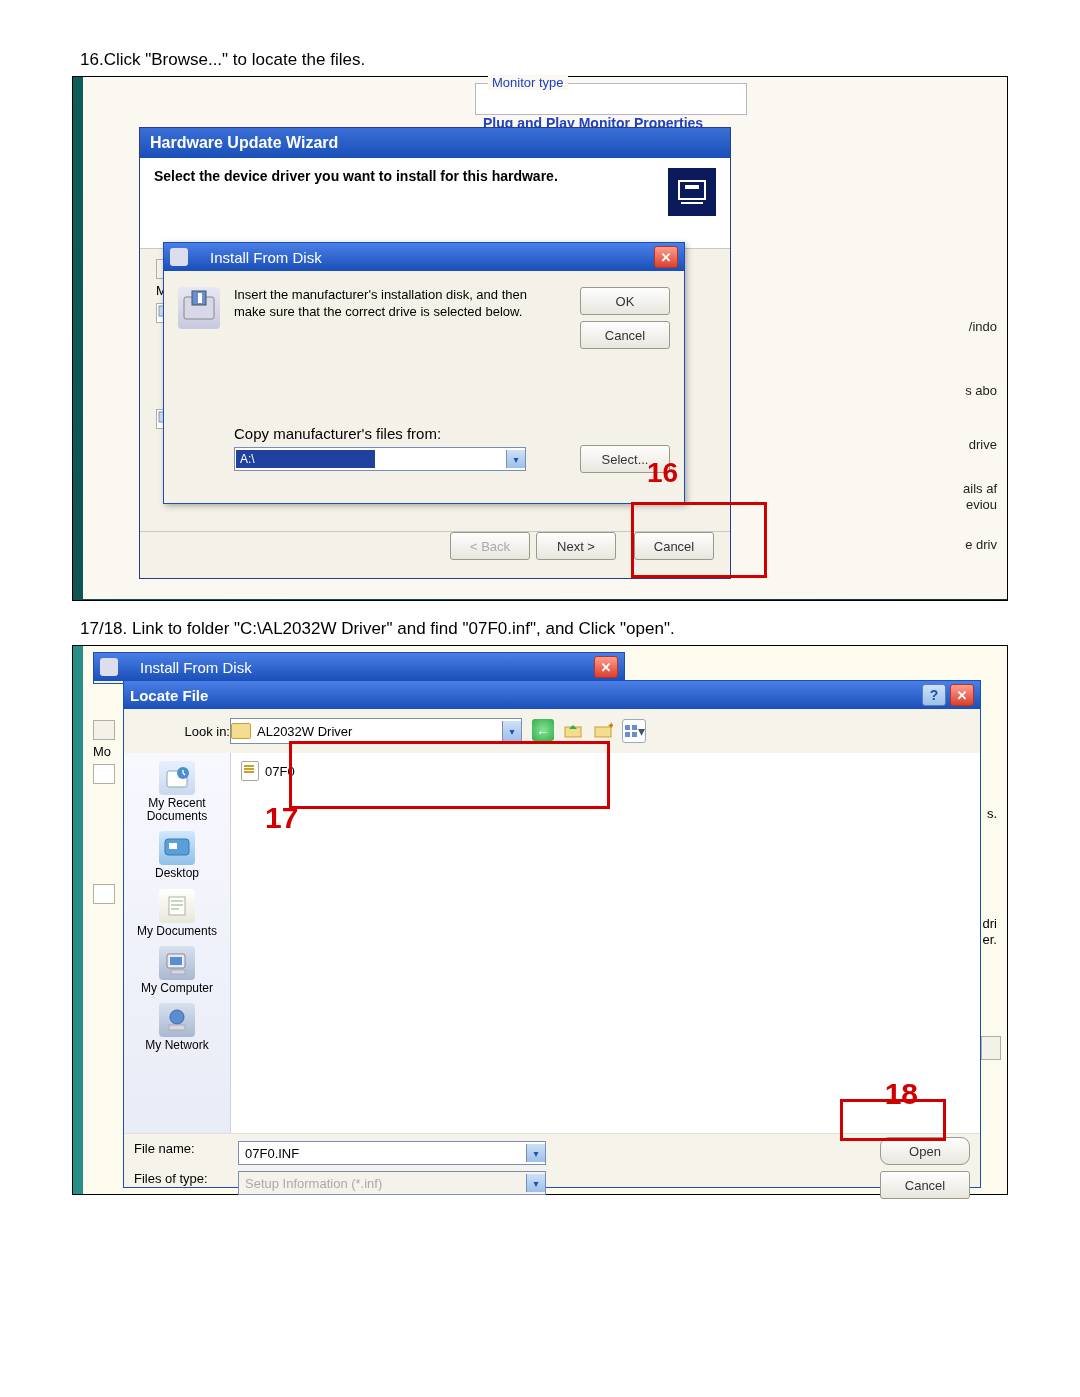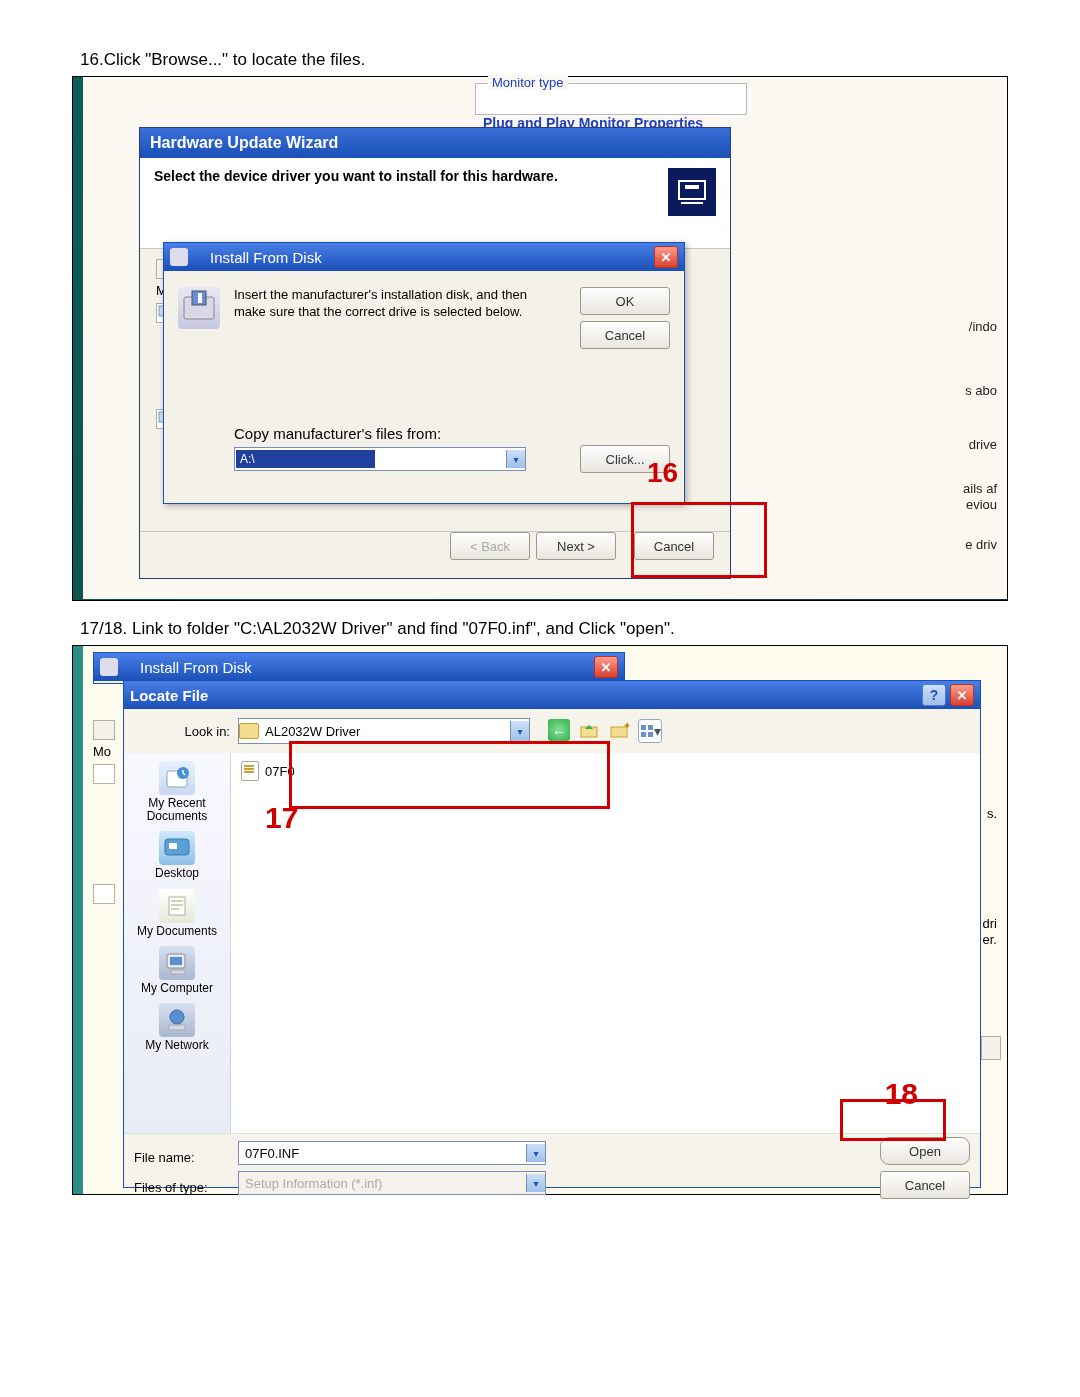--- a/index.html
+++ b/index.html
@@ -45,21 +45,21 @@
   .shot2{height:550px;background:#2a8e88;}
   .shot2 .bgwin{position:absolute;left:10px;top:0;right:0;bottom:0;background:#fdfaee;}
   .shot2 .ifd2{position:absolute;left:20px;top:6px;width:530px;height:30px;background:#f4f2e8;border:1px solid #1a4fb8;}
   .shot2 .ifd2 .ifd-titlebar{height:28px;}
   .shot2 .ifd2 .ifd-titlebar .closebox{margin-left:auto;}
   .locate{position:absolute;left:50px;top:34px;right:26px;height:506px;background:#f6f4ea;border:1px solid #1a4fb8;}
   .loc-titlebar{background:linear-gradient(#4a7fe8,#1a4fb8);height:28px;display:flex;align-items:center;justify-content:space-between;padding:0 6px;}
   .loc-title{color:#fff;font-weight:bold;font-size:15px;}
   .loc-tbbtns{display:flex;gap:4px;}
   .helpbox{width:22px;height:20px;background:linear-gradient(#cde0f8,#9ec0e8);border:1px solid #5a7db8;border-radius:3px;color:#1a4fb8;display:flex;align-items:center;justify-content:center;font-size:14px;font-weight:bold;}
-  .loc-toolbar{height:36px;display:flex;align-items:center;padding:4px 10px;gap:8px;}
+  .loc-toolbar{height:36px;display:flex;align-items:center;padding:4px 10px;}
   .lookin-lbl{font-size:13px;width:96px;text-align:right;}
   .lookin-combo{width:290px;height:24px;border:1px solid #7a8db8;background:#fff;display:flex;align-items:center;gap:6px;font-size:13px;}
   .lookin-combo .fld{width:18px;height:14px;background:#f5dd90;border:1px solid #caa030;border-radius:2px;}
   .lookin-combo .dd{margin-left:auto;width:18px;height:20px;background:linear-gradient(#cde0f8,#9ec0e8);border-left:1px solid #7a8db8;display:flex;align-items:center;justify-content:center;color:#2050b0;font-size:10px;}
   .tb-icons{display:flex;gap:8px;margin-left:10px;}
   .tbico{width:22px;height:22px;border-radius:3px;display:flex;align-items:center;justify-content:center;font-size:14px;}
   .tbico.back{background:radial-gradient(#8ae098,#2eb04a);color:#fff;}
   .tbico.up{color:#caa030;}
   .tbico.newf{color:#caa030;}
   .tbico.views{background:#fff;border:1px solid #9ab;color:#456;}
@@ -73,21 +73,21 @@
   .pico.comp{background:linear-gradient(#d8e0ee,#a8b8d0);}
   .pico.net{background:linear-gradient(#d8e0ee,#a8b8d0);}
   .filelist{flex:1;background:#fff;padding:8px 10px;font-size:13px;position:relative;}
   .filelist .fitem{display:flex;align-items:center;gap:6px;}
   .fitem .inf{width:16px;height:18px;background:#fff;border:1px solid #a8a898;border-radius:2px;position:relative;}
   .fitem .inf::after{content:"";position:absolute;left:2px;top:3px;width:10px;height:2px;background:#caa030;box-shadow:0 3px 0 #caa030,0 6px 0 #caa030;}
   .call17{position:absolute;left:34px;top:48px;color:#d00000;font-weight:bold;font-size:30px;}
   .redbox17{position:absolute;left:165px;top:60px;width:315px;height:62px;border:3px solid #d00000;pointer-events:none;}
   .loc-bottom{height:60px;border-top:1px solid #e0e0d8;display:flex;align-items:center;padding:4px 10px;gap:10px;}
   .lb-left{flex:1;display:flex;flex-direction:column;gap:6px;}
-  .lb-row{display:flex;align-items:flex-end;gap:10px;}
+  .lb-row{display:flex;align-items:flex-start;gap:10px;}
   .lb-lbl{width:94px;font-size:13px;}
   .lb-combo{flex:1;max-width:300px;height:22px;border:1px solid #7a8db8;background:#fff;display:flex;align-items:center;padding-left:6px;font-size:13px;}
   .lb-combo.dis{color:#aaa;background:#f4f2ea;}
   .lb-combo .dd{margin-left:auto;width:18px;height:18px;background:linear-gradient(#cde0f8,#9ec0e8);border-left:1px solid #7a8db8;display:flex;align-items:center;justify-content:center;color:#2050b0;font-size:10px;}
   .lb-btns{display:flex;flex-direction:column;gap:6px;}
   .call18{position:absolute;right:62px;bottom:76px;color:#d00000;font-weight:bold;font-size:30px;}
   .redbox18{position:absolute;right:34px;bottom:46px;width:100px;height:36px;border:3px solid #d00000;pointer-events:none;}
   .peekbox{position:absolute;width:20px;height:18px;background:#f4f2e8;border:1px solid #b0b0a0;}
 </style>
 </head>
@@ -155,21 +155,21 @@
         </div>
         <div class="ifd-text">Insert the manufacturer's installation disk, and then make sure that the correct drive is selected below.</div>
         <div class="xpbtn ifd-ok" style="min-width:88px;">OK</div>
         <div class="xpbtn ifd-cancel" style="min-width:88px;">Cancel</div>
         <div class="ifd-copylbl">Copy manufacturer's files from:</div>
         <div class="ifd-combo">
           <input value="A:\" style="">
           <div style="flex:1"></div>
           <div class="dd">▾</div>
         </div>
-        <div class="xpbtn ifd-browse" style="min-width:88px;">Click...</div>
+        <div class="xpbtn ifd-browse" style="min-width:88px;">Select...</div>
       </div>
     </div>
 
     <div class="call16">16</div>
     <div class="redbox16"></div>
 
     <div class="sidetxt" style="top:242px;">/indo</div>
     <div class="sidetxt" style="top:306px;">s abo</div>
     <div class="sidetxt" style="top:360px;"> drive</div>
     <div class="sidetxt" style="top:404px;">ails af</div>

